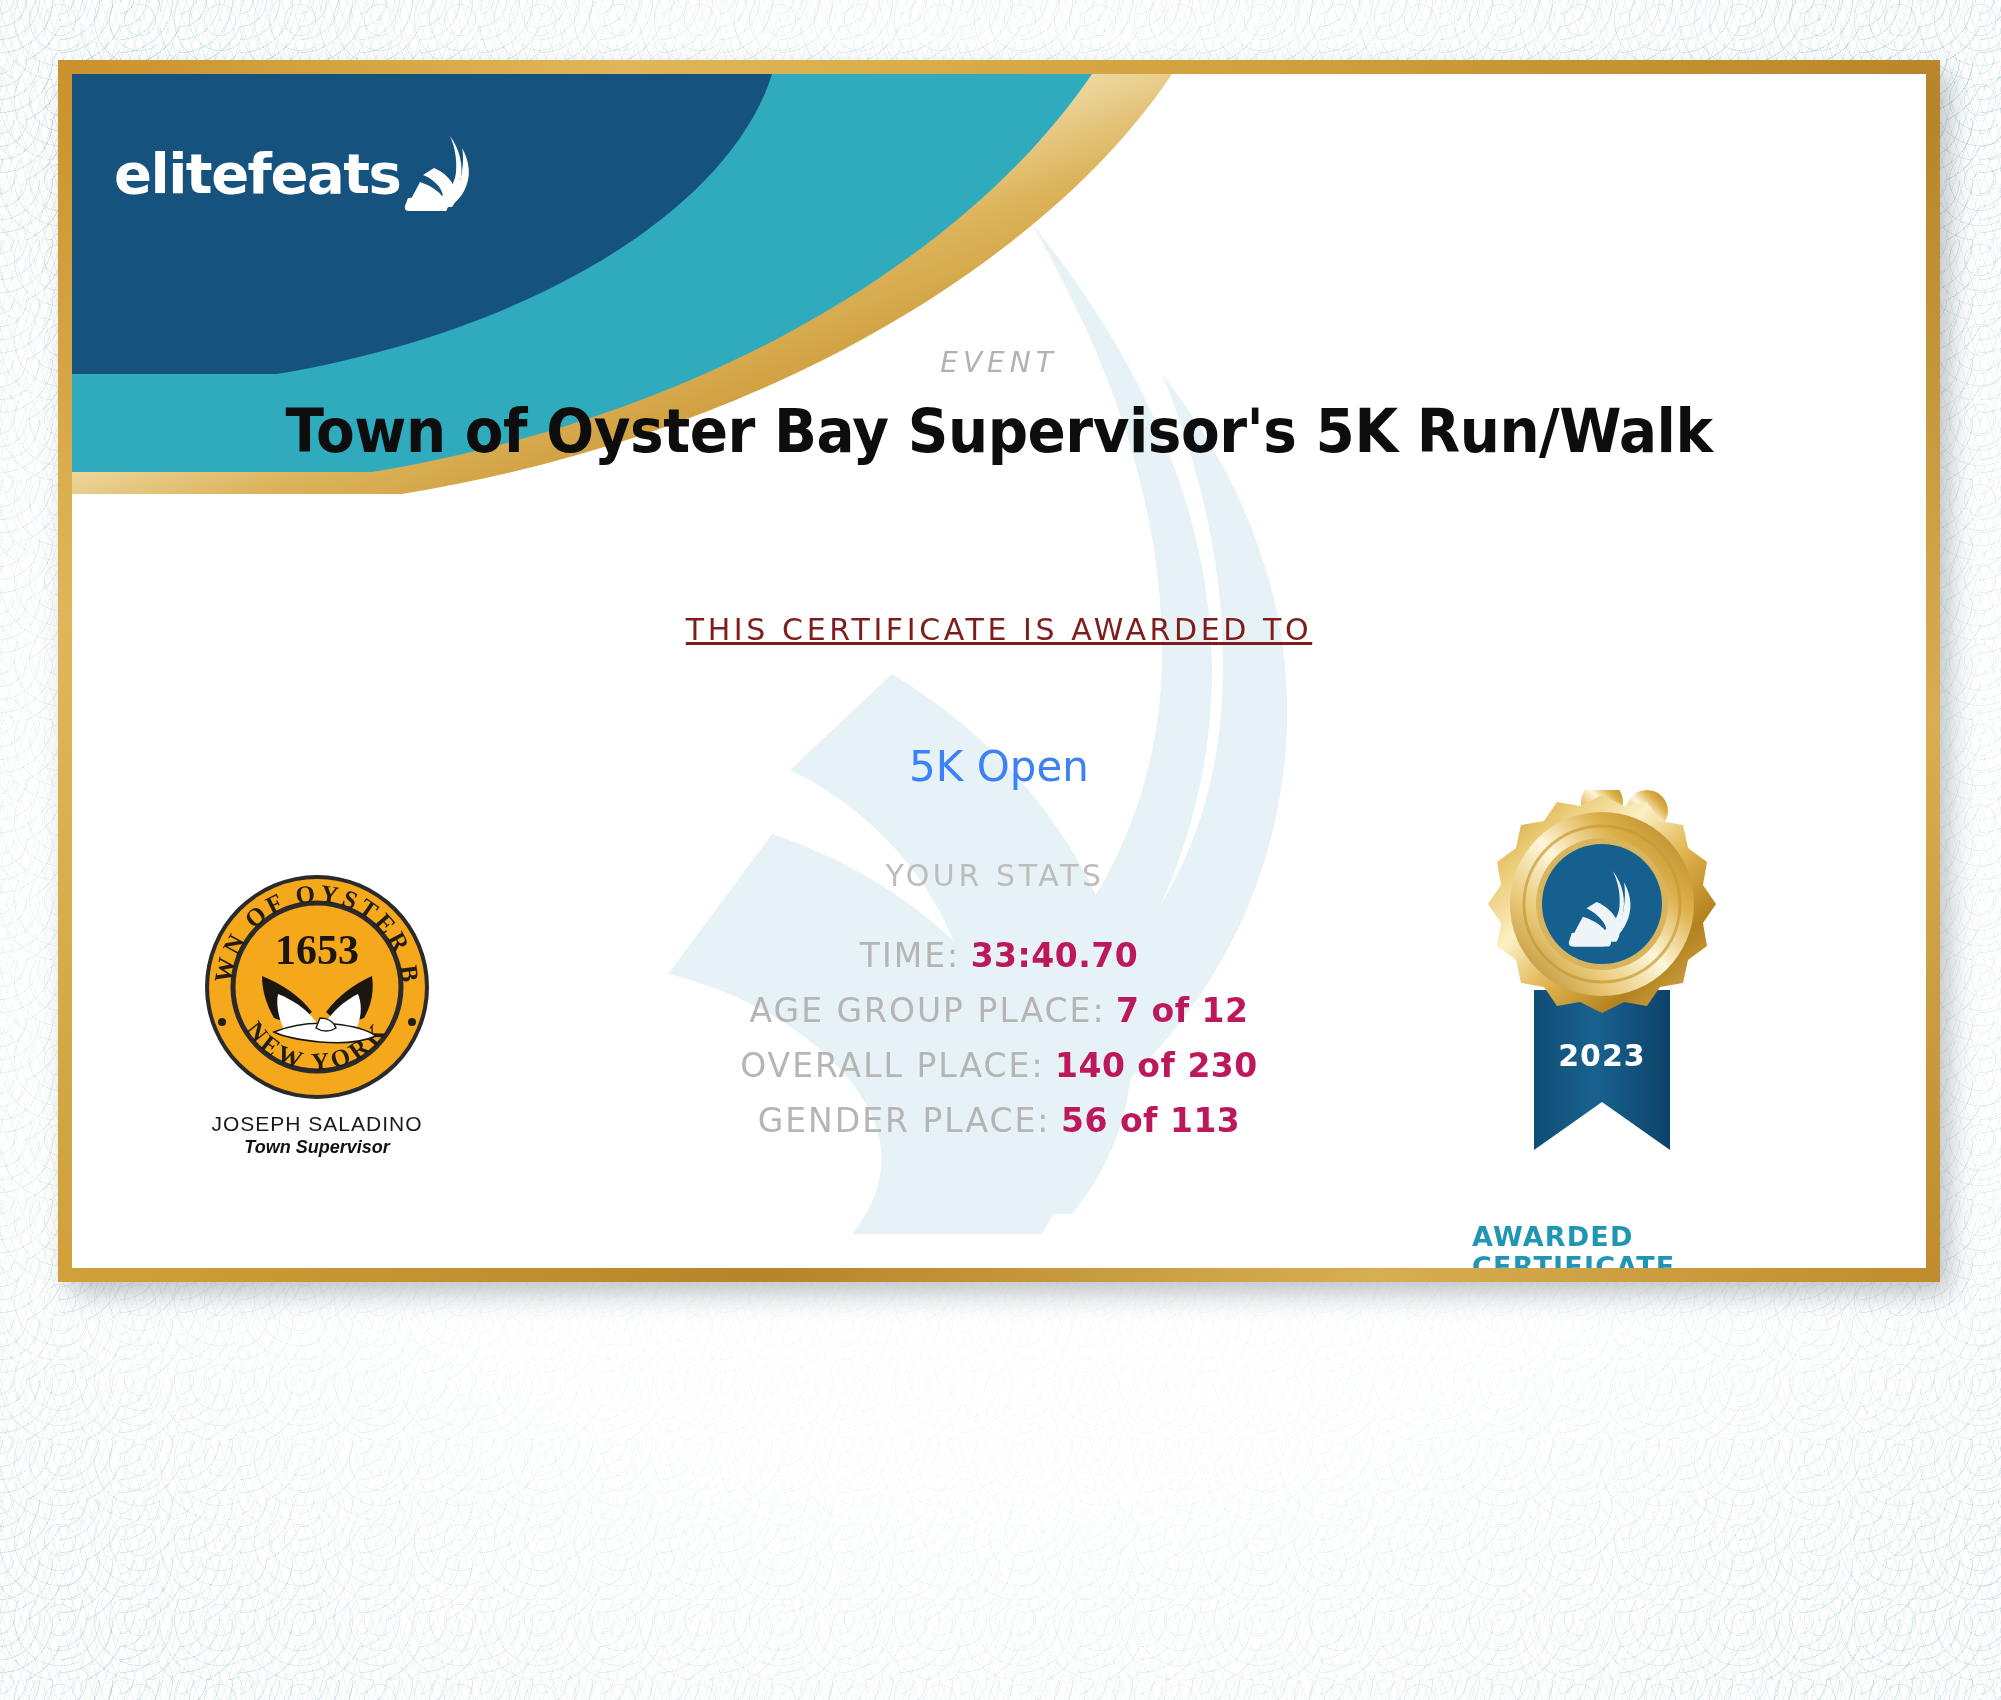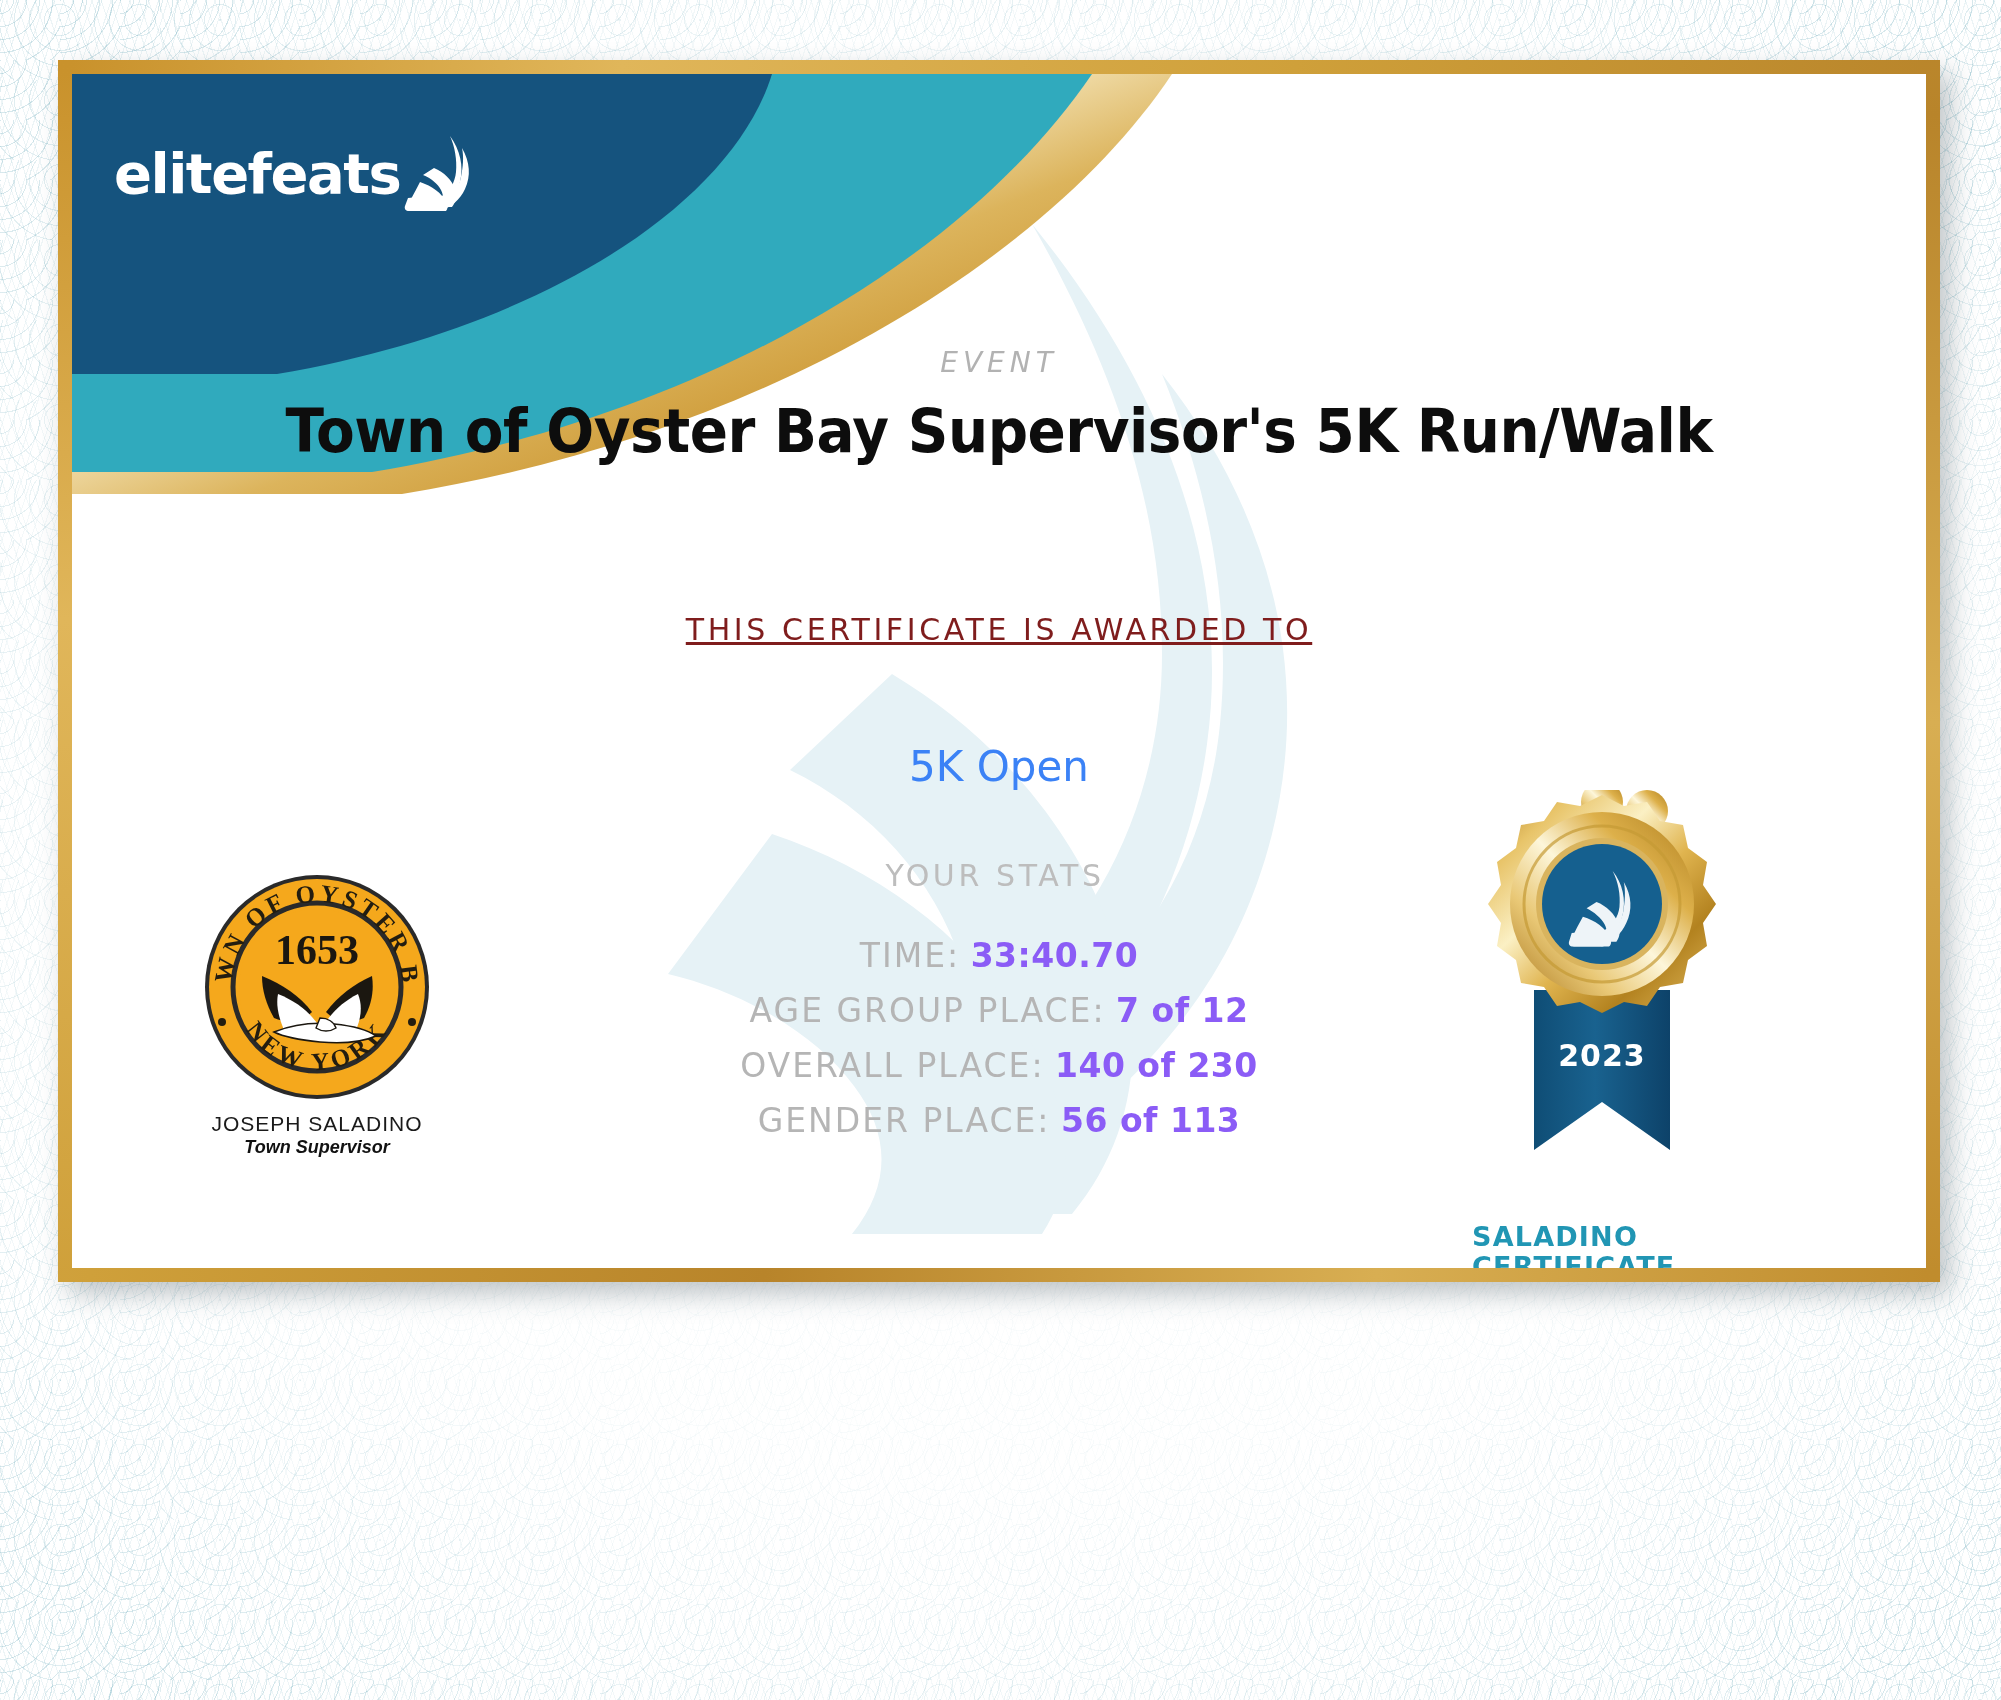--- a/index.html
+++ b/index.html
@@ -196,21 +196,21 @@
     text-align: center;
     font-family: "DejaVu Sans", sans-serif;
     font-size: 33px;
     white-space: nowrap;
   }
   .stat-key {
     color: #b5b5b5;
     letter-spacing: 2px;
   }
   .stat-val {
-    color: #8b5cf6;
+    color: #be185d;
     font-weight: bold;
     letter-spacing: 0.5px;
   }
 
   
   .seal-block {
     position: absolute;
     left: 110px;
     top: 798px;
     width: 270px;
@@ -410,21 +410,21 @@
                   <path d="M72 8 C 88 28, 94 54, 88 80 C 83 100, 70 116, 52 126 L 58 104 C 72 96, 81 82, 83 66 C 85 46, 81 26, 72 8 Z"></path>
                   <path d="M90 26 C 103 48, 104 72, 94 92 C 86 110, 72 122, 54 130 L 60 110 C 76 102, 86 90, 89 74 C 92 58, 93 40, 90 26 Z"></path>
                   <path d="M46 58 C 62 64, 76 78, 81 92 C 85 104, 84 114, 78 122 L 58 122 C 64 114, 64 104, 59 94 C 54 84, 42 74, 30 68 Z"></path>
                   <path d="M24 82 C 44 88, 60 100, 67 114 C 71 122, 70 127, 66 130 L 12 130 C 6 130, 3 126, 5 121 C 8 112, 15 98, 24 82 Z"></path>
                   <path d="M6 108 C 22 105, 42 110, 54 120 C 58 124, 59 128, 57 130 L 8 130 C 3 130, 0 126, 2 121 Z"></path>
                 </g>
               </g>
             </g>
           </svg>
           <div class="medal-caption">
-            <div>SALADINO</div>
+            <div>AWARDED</div>
             <div>CERTIFICATE</div>
           </div>
         </div>
 
       </div>
     </div>
   </div>
 </div>
 
 </body></html>

